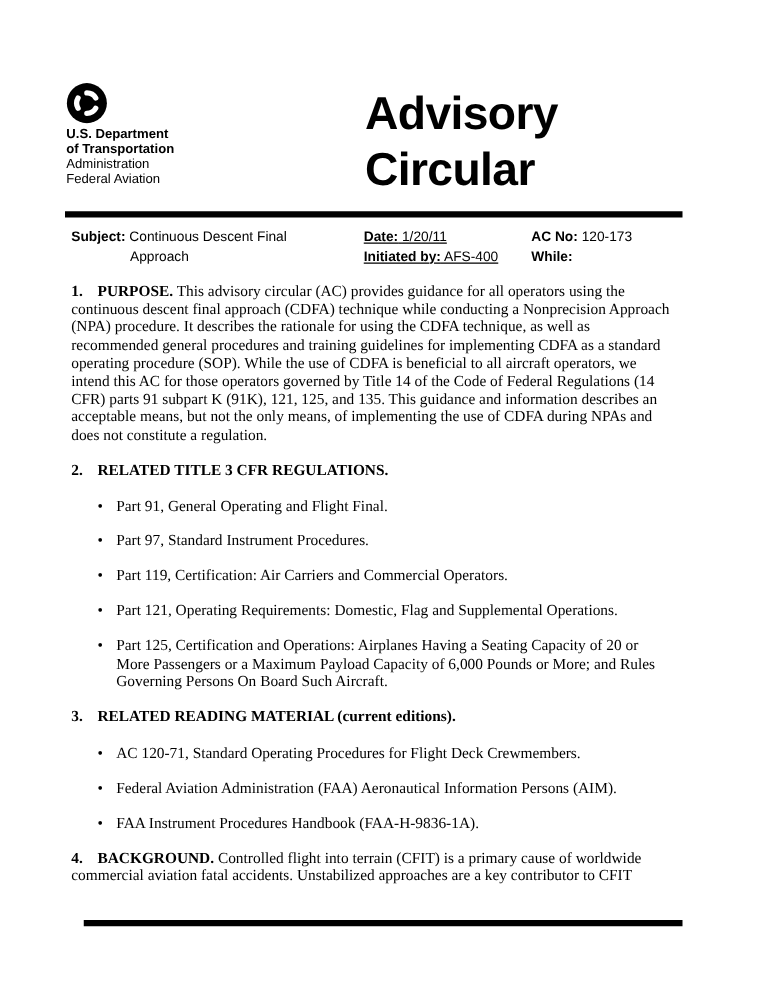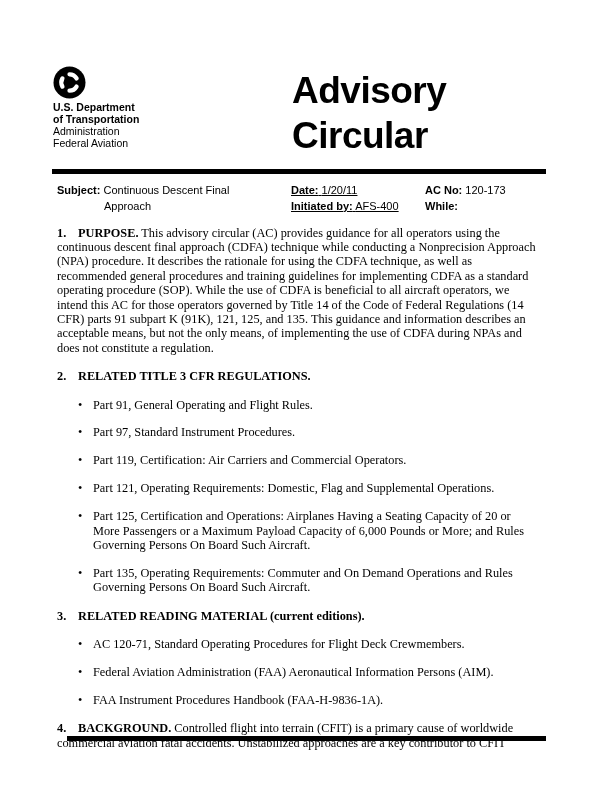--- a/index.html
+++ b/index.html
@@ -119,26 +119,25 @@
     </div>
   </div>
 
   <div class="body">
 
     <p><span class="num">1.</span><span class="b">PURPOSE.</span> <span>This advisory circular (AC) provides guidance for all operators using the continuous descent final approach (CDFA) technique while conducting a Nonprecision Approach (NPA) procedure. It describes the rationale for using the CDFA technique, as well as recommended general procedures and training guidelines for implementing CDFA as a standard operating procedure (SOP). While the use of CDFA is beneficial to all aircraft operators, we intend this AC for those operators governed by Title 14 of the Code of Federal Regulations (14 CFR) parts 91 subpart K (91K), 121, 125, and 135. This guidance and information describes an acceptable means, but not the only means, of implementing the use of CDFA during NPAs and does not constitute a regulation.</span></p>
 
     <p><span class="num">2.</span><span class="b">RELATED TITLE 3 CFR REGULATIONS.</span></p>
 
     <ul>
-      <li>Part 91, General Operating and Flight Rules.</li>
+      <li>Part 91, General Operating and Flight Final.</li>
       <li>Part 97, Standard Instrument Procedures.</li>
       <li>Part 119, Certification: Air Carriers and Commercial Operators.</li>
       <li>Part 121, Operating Requirements: Domestic, Flag and Supplemental Operations.</li>
       <li>Part 125, Certification and Operations: Airplanes Having a Seating Capacity of 20 or More Passengers or a Maximum Payload Capacity of 6,000 Pounds or More; and Rules Governing Persons On Board Such Aircraft.</li>
-      <li>Part 135, Operating Requirements: Commuter and On Demand Operations and Rules Governing Persons On Board Such Aircraft.</li>
     </ul>
 
     <p><span class="num">3.</span><span class="b">RELATED READING MATERIAL (current editions).</span></p>
 
     <ul>
       <li>AC 120-71, Standard Operating Procedures for Flight Deck Crewmembers.</li>
       <li>Federal Aviation Administration (FAA) Aeronautical Information Persons (AIM).</li>
       <li>FAA Instrument Procedures Handbook (FAA-H-9836-1A).</li>
     </ul>
 

